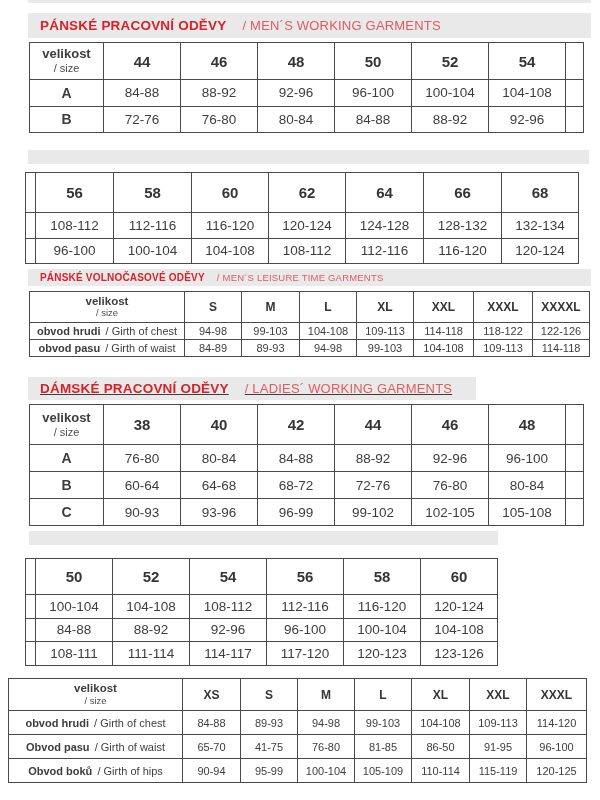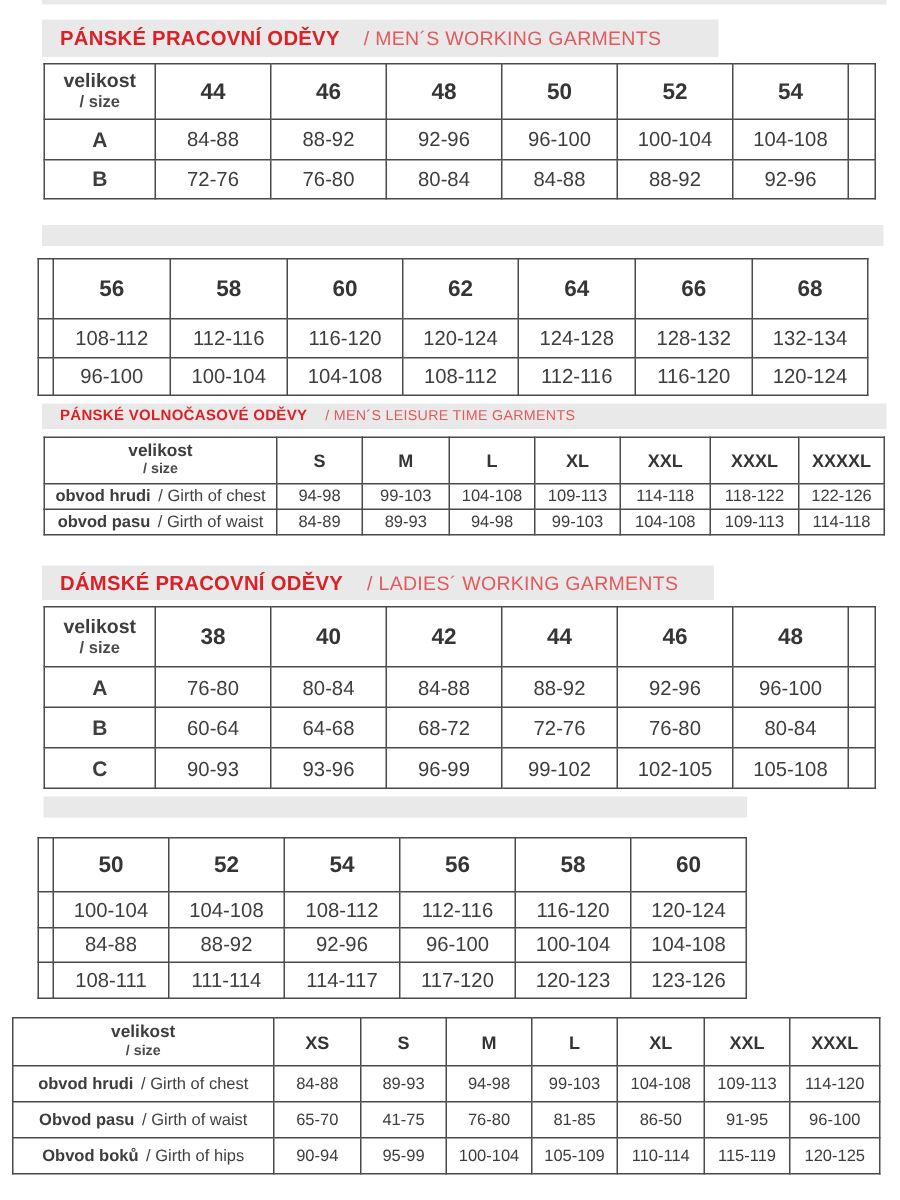--- a/index.html
+++ b/index.html
@@ -15,23 +15,23 @@
   .graybar{position:absolute;background:#e9e9ea;}
   .topstrip{left:28px;top:0;width:563px;height:3px;}
   .bar-mens{left:28px;top:150px;width:561px;height:14px;}
   .bar-ladies{left:29px;top:531px;width:469px;height:14px;}
 
   .titlebar{
     position:absolute;background:#e9e9ea;
     display:flex;align-items:center;box-sizing:border-box;
     padding-left:12px;white-space:nowrap;
   }
-  #title1{left:28px;top:13px;width:451px;height:25px;}
+  #title1{left:28px;top:13px;width:563px;height:25px;}
   #title2{left:28px;top:269px;width:563px;height:17px;}
-  #title3{left:28px;top:377px;width:448px;height:23px;}
+  #title3{left:28px;top:377px;width:448px;height:23px;text-decoration:underline;}
   .t-cs{color:#da2128;font-weight:bold;font-size:13.5px;letter-spacing:.2px;}
   .t-en{color:#e25a5e;font-size:13px;margin-left:16px;letter-spacing:.2px;}
   #title2 .t-cs{font-size:10px;}
   #title2 .t-en{font-size:9.5px;margin-left:12px;}
 
   
   .tbl-wrap{position:absolute;}
   #w-t1{left:29px;top:42px;}
   #w-t2{left:25px;top:172px;}
   #w-t3{left:29px;top:291px;}
@@ -42,21 +42,21 @@
   table{border-collapse:collapse;table-layout:fixed;}
   th,td{
     border:1.5px solid #4a4a4a;
     text-align:center;vertical-align:middle;
     padding:0;overflow:hidden;color:#3d3d3d;
   }
   .size-h{font-size:15px;font-weight:bold;color:#353535;}
   .val{font-size:13.5px;font-weight:normal;}
   .rowlabel{font-size:14px;font-weight:bold;}
   .corner .l1{font-weight:bold;font-size:13px;line-height:1.15;}
-  .corner .l2{font-weight:bold;font-size:11px;line-height:1.15;color:#4a4a4a;}
+  .corner .l2{font-weight:normal;font-size:11px;line-height:1.15;color:#4a4a4a;}
   .sliver{background:#fff;}
 
   
   #w-t1 thead tr{height:37px;} #w-t1 tbody tr{height:26.5px;}
   #w-t2 thead tr{height:40px;} #w-t2 tbody tr{height:25.5px;}
   #w-t3 thead tr{height:31px;} #w-t3 tbody tr{height:17px;}
   #w-t4 thead tr{height:40px;} #w-t4 tbody tr{height:27px;}
   #w-t5 thead tr{height:36px;} #w-t5 tbody tr{height:23.5px;}
   #w-t6 thead tr{height:32px;} #w-t6 tbody tr{height:24px;}
 

